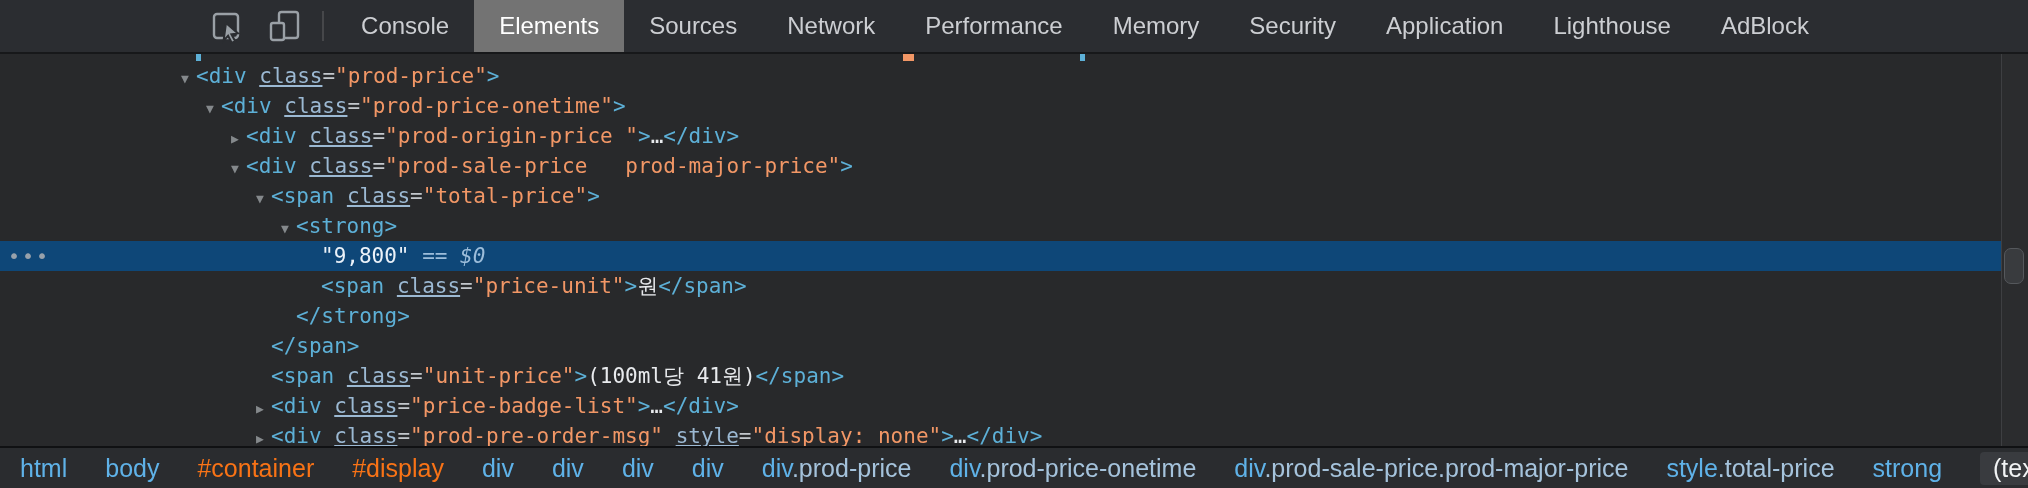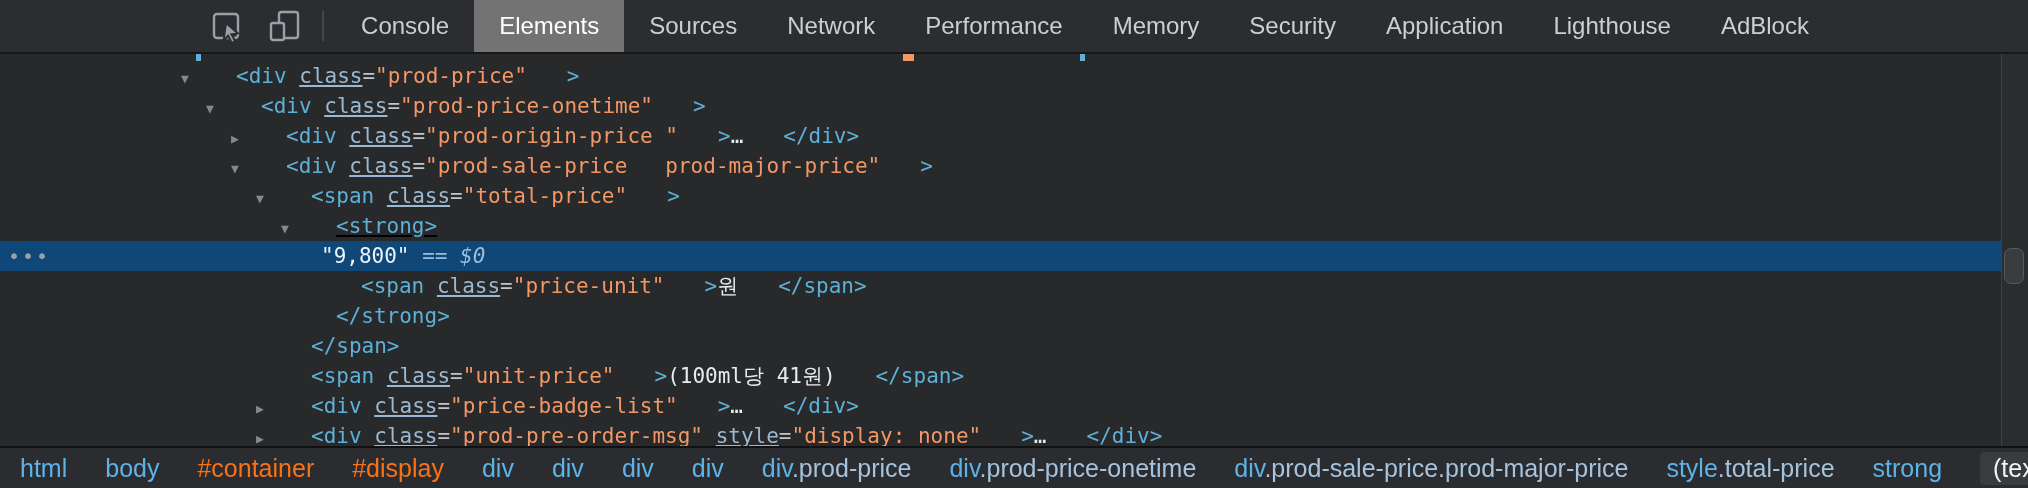--- a/index.html
+++ b/index.html
@@ -34,21 +34,21 @@
     overflow:hidden;
   }
   .clip-strip{position:relative;height:7px;}
   .clip-frag{position:absolute;bottom:0;height:7px;width:5px;}
   .row{height:30px;line-height:30px;white-space:pre;position:relative;}
   .row.hl{background:#0e4778;}
   .arrow-slot{
     display:inline-block;width:15px;color:#85898c;
     font-size:13px;
   }
-  .seg-tag{color:#5db0d7;margin-left:40px;}
+  .seg-tag{color:#5db0d7;}
   .seg-attr{color:#9cb9d3;text-decoration:underline;}
   .seg-eq{color:#c3c7cc;}
   .seg-val{color:#f29766;}
   .seg-plain{color:#e8eaed;}
   .seg-text{color:#e8eaed;}
   .seg-qtext{color:#ebf2f9;}
   .seg-hint{color:#9cbdda;}
   .seg-hintvar{color:#9cbdda;font-style:italic;}
   .row-dots{
     position:absolute;left:8px;top:0;color:#97a1ab;
@@ -114,21 +114,21 @@
       <div class="clip-frag" style="left: 196px; width: 5px; background: rgb(93, 176, 215);"></div>
       <div class="clip-frag" style="left: 903px; width: 11px; background: rgb(242, 151, 102);"></div>
       <div class="clip-frag" style="left: 1080px; width: 5px; background: rgb(93, 176, 215);"></div>
     </div>
   <div id="rows">
       <div class="row" style="padding-left: 181px;"><span class="arrow-slot">▼</span><span class="seg-tag">&lt;div</span><span class="seg-plain"> </span><span class="seg-attr">class</span><span class="seg-eq">=</span><span class="seg-val">"prod-price"</span><span class="seg-tag">&gt;</span></div>
       <div class="row" style="padding-left: 206px;"><span class="arrow-slot">▼</span><span class="seg-tag">&lt;div</span><span class="seg-plain"> </span><span class="seg-attr">class</span><span class="seg-eq">=</span><span class="seg-val">"prod-price-onetime"</span><span class="seg-tag">&gt;</span></div>
       <div class="row" style="padding-left: 231px;"><span class="arrow-slot">▶</span><span class="seg-tag">&lt;div</span><span class="seg-plain"> </span><span class="seg-attr">class</span><span class="seg-eq">=</span><span class="seg-val">"prod-origin-price "</span><span class="seg-tag">&gt;</span><span class="seg-text">…</span><span class="seg-tag">&lt;/div&gt;</span></div>
       <div class="row" style="padding-left: 231px;"><span class="arrow-slot">▼</span><span class="seg-tag">&lt;div</span><span class="seg-plain"> </span><span class="seg-attr">class</span><span class="seg-eq">=</span><span class="seg-val">"prod-sale-price   prod-major-price"</span><span class="seg-tag">&gt;</span></div>
       <div class="row" style="padding-left: 256px;"><span class="arrow-slot">▼</span><span class="seg-tag">&lt;span</span><span class="seg-plain"> </span><span class="seg-attr">class</span><span class="seg-eq">=</span><span class="seg-val">"total-price"</span><span class="seg-tag">&gt;</span></div>
-      <div class="row" style="padding-left: 281px; text-decoration: underline;"><span class="arrow-slot">▼</span><span class="seg-tag">&lt;strong&gt;</span></div>
+      <div class="row" style="padding-left: 281px;"><span class="arrow-slot">▼</span><span class="seg-tag">&lt;strong&gt;</span></div>
       <div class="row hl" style="padding-left: 306px;"><span class="row-dots">•••</span><span class="arrow-slot"></span><span class="seg-qtext">"9,800"</span><span class="seg-hint"> == </span><span class="seg-hintvar">$0</span></div>
       <div class="row" style="padding-left: 306px;"><span class="arrow-slot"></span><span class="seg-tag">&lt;span</span><span class="seg-plain"> </span><span class="seg-attr">class</span><span class="seg-eq">=</span><span class="seg-val">"price-unit"</span><span class="seg-tag">&gt;</span><span class="seg-text">원</span><span class="seg-tag">&lt;/span&gt;</span></div>
       <div class="row" style="padding-left: 281px;"><span class="arrow-slot"></span><span class="seg-tag">&lt;/strong&gt;</span></div>
       <div class="row" style="padding-left: 256px;"><span class="arrow-slot"></span><span class="seg-tag">&lt;/span&gt;</span></div>
       <div class="row" style="padding-left: 256px;"><span class="arrow-slot"></span><span class="seg-tag">&lt;span</span><span class="seg-plain"> </span><span class="seg-attr">class</span><span class="seg-eq">=</span><span class="seg-val">"unit-price"</span><span class="seg-tag">&gt;</span><span class="seg-text">(100ml당 41원)</span><span class="seg-tag">&lt;/span&gt;</span></div>
       <div class="row" style="padding-left: 256px;"><span class="arrow-slot">▶</span><span class="seg-tag">&lt;div</span><span class="seg-plain"> </span><span class="seg-attr">class</span><span class="seg-eq">=</span><span class="seg-val">"price-badge-list"</span><span class="seg-tag">&gt;</span><span class="seg-text">…</span><span class="seg-tag">&lt;/div&gt;</span></div>
       <div class="row" style="padding-left: 256px;"><span class="arrow-slot">▶</span><span class="seg-tag">&lt;div</span><span class="seg-plain"> </span><span class="seg-attr">class</span><span class="seg-eq">=</span><span class="seg-val">"prod-pre-order-msg"</span><span class="seg-plain"> </span><span class="seg-attr">style</span><span class="seg-eq">=</span><span class="seg-val">"display: none"</span><span class="seg-tag">&gt;</span><span class="seg-text">…</span><span class="seg-tag">&lt;/div&gt;</span></div>
     </div>
   <div class="scrollbar">
     <div class="thumb"></div>

